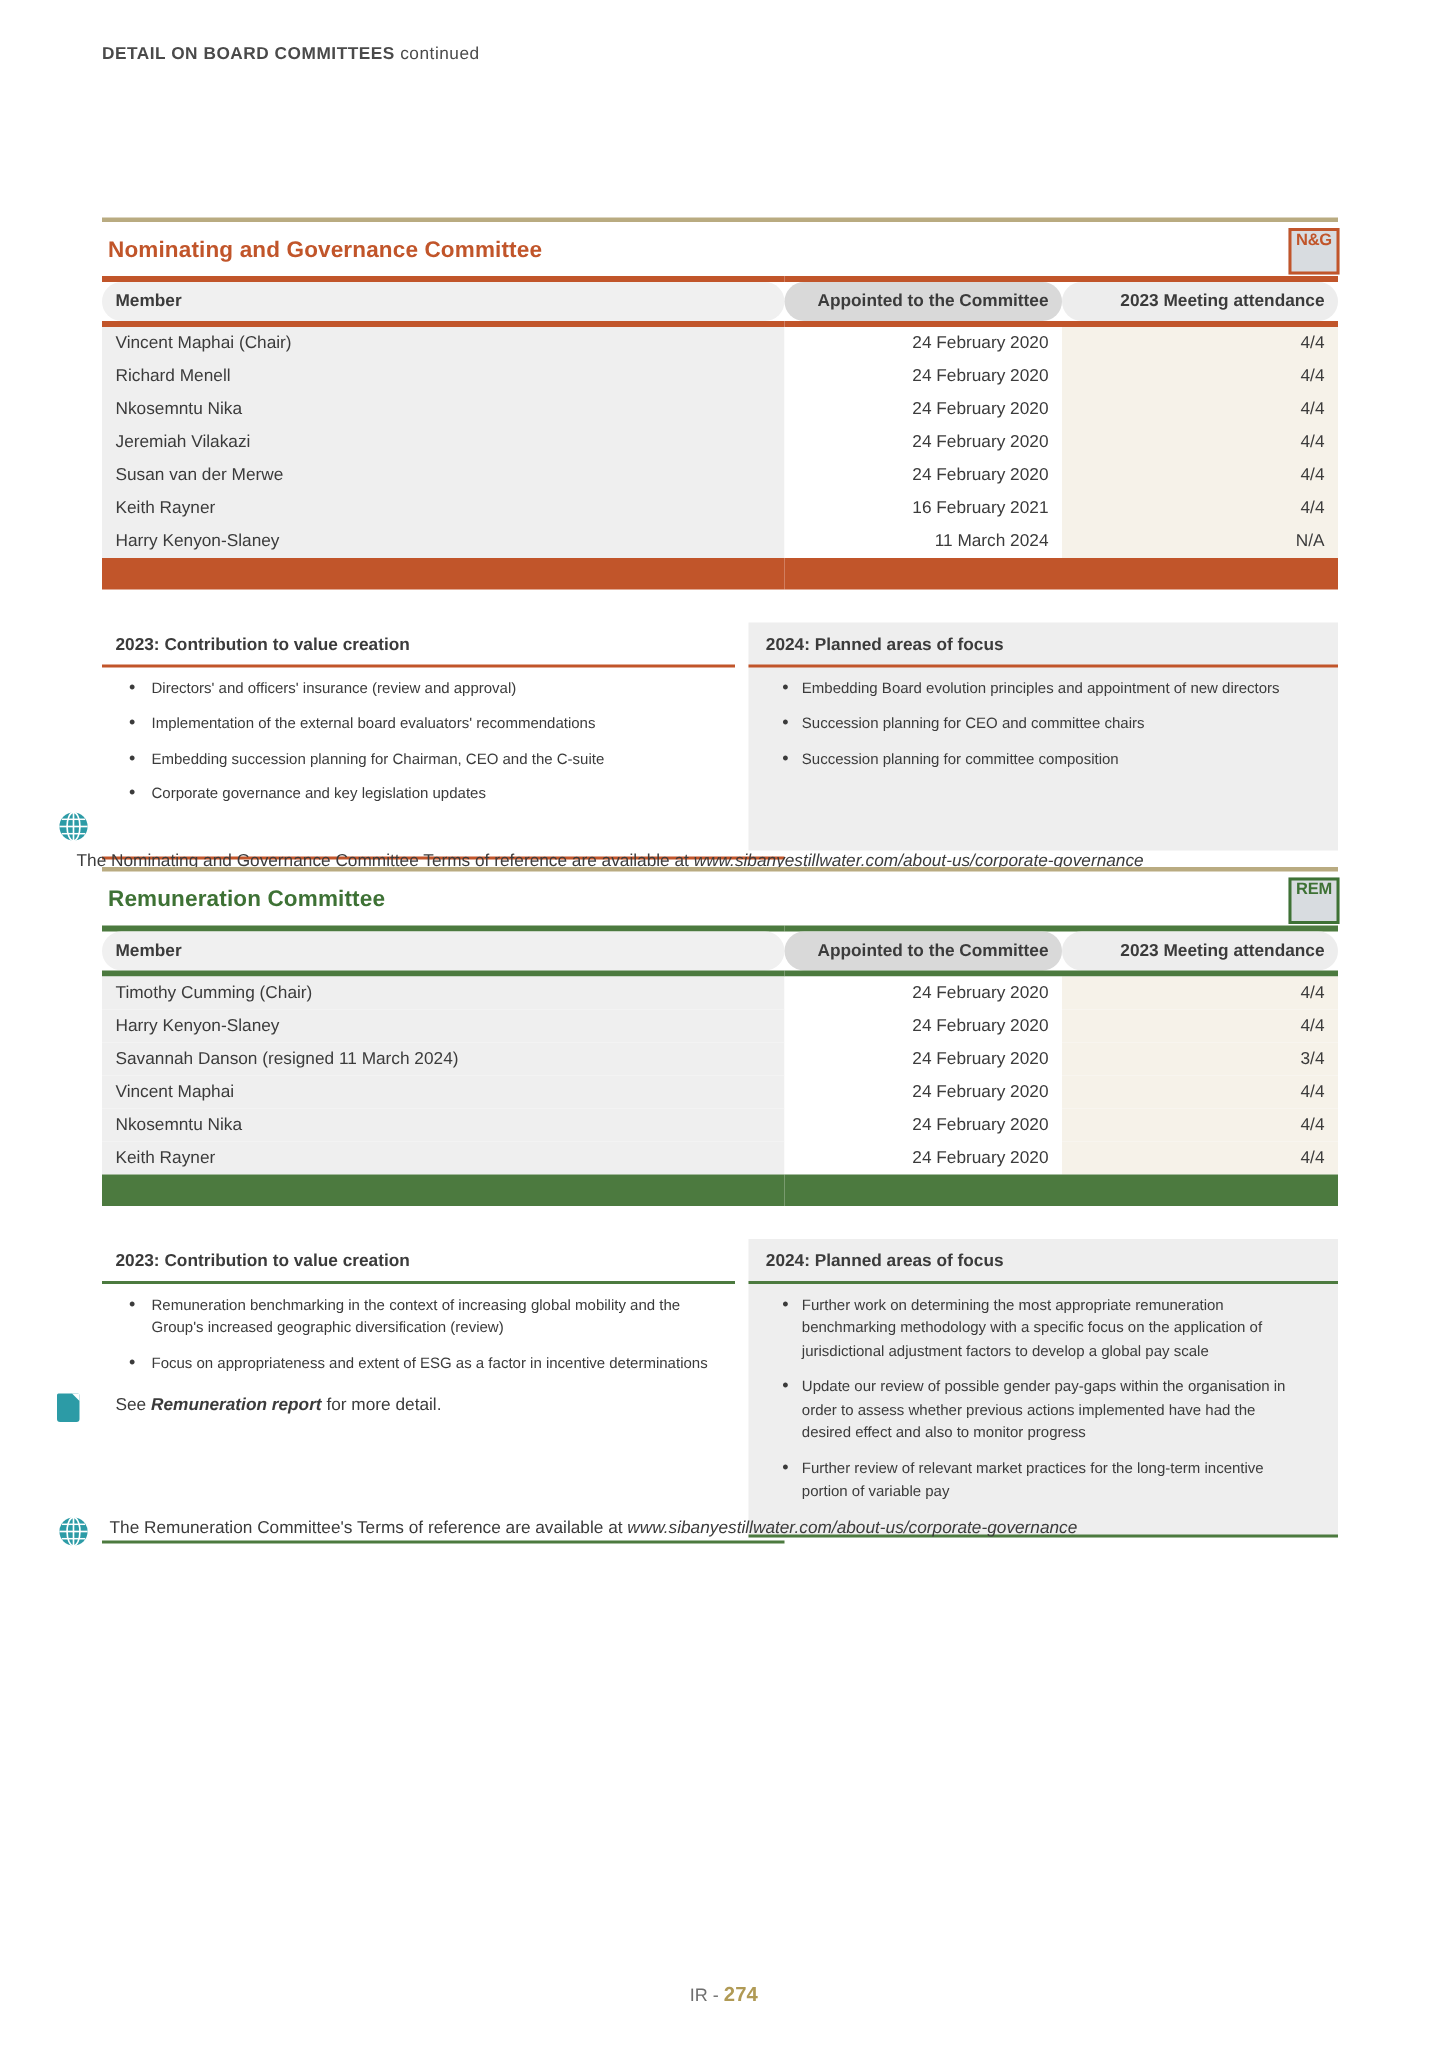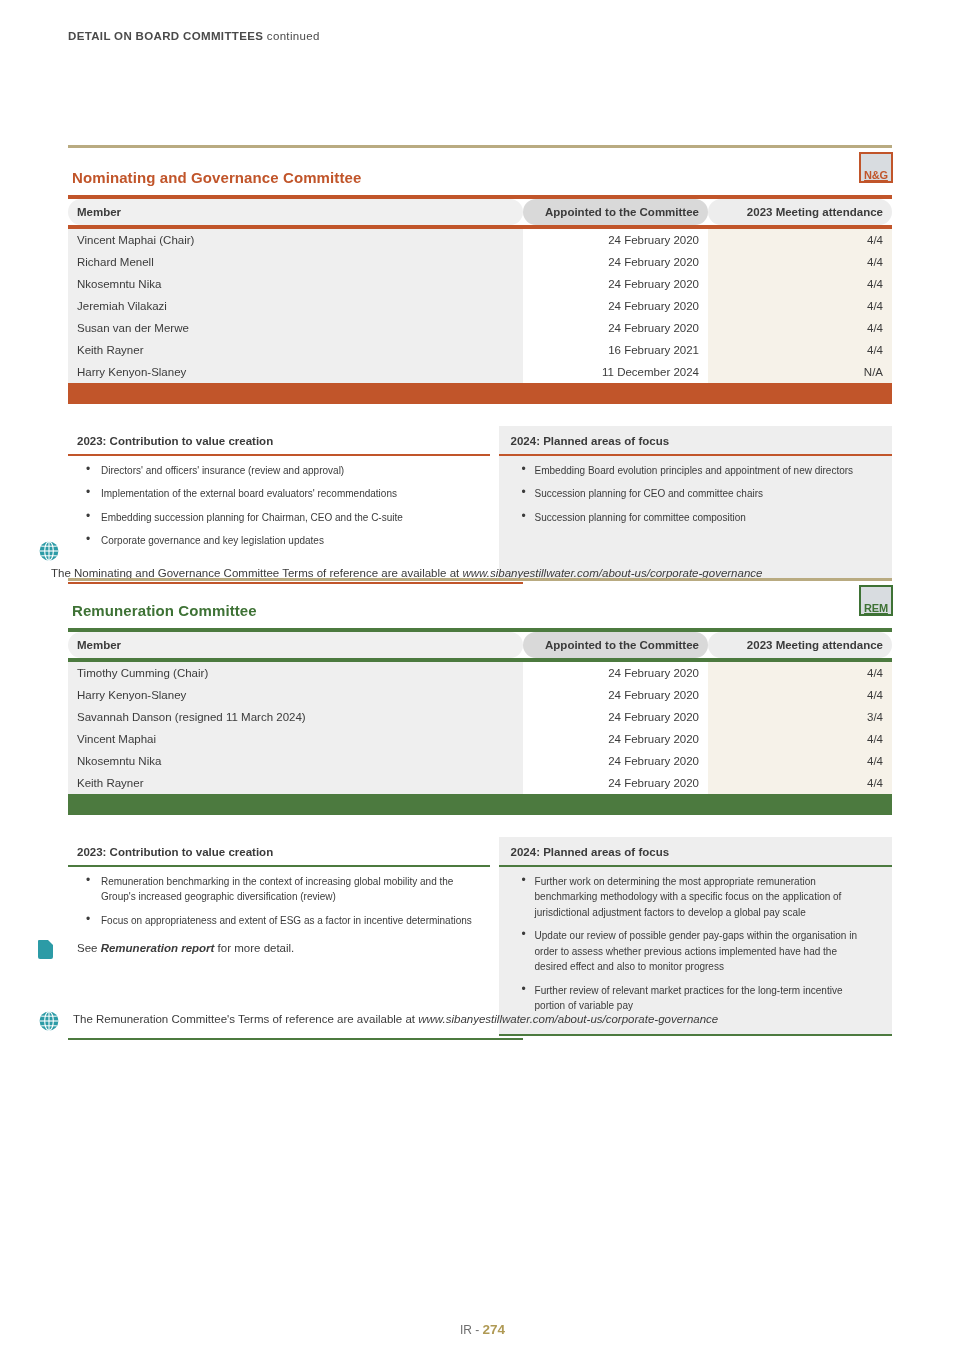--- a/index.html
+++ b/index.html
@@ -27,41 +27,40 @@
 
   
   .committee { position: absolute; left: 68px; width: 824px; }
 
   .top-rule { height: 3px; background: #b9ab81; width: 824px; }
 
   .committee-title {
     font-size: 15px;
     font-weight: bold;
     letter-spacing: 0.1px;
-    padding: 21px 0 9px 4px;
+    padding: 10px 0 9px 4px;
   }
   .title-orange { color: #c1552a; }
   .title-green  { color: #3e7235; }
 
   
   .badge {
     position: absolute;
     width: 34px;
     height: 31px;
     right: -1px;
     top: 7px;
     border: 2px solid;
     background: #d8dce0;
     display: flex;
-    align-items: flex-end;
+    align-items: flex-start;
     justify-content: center;
     font-size: 11px;
     font-weight: bold;
     letter-spacing: -0.2px;
-    text-decoration: underline;
   }
   .badge-ng  { border-color: #c1552a; color: #c1552a; }
   .badge-rem { border-color: #3e7235; color: #3e7235; }
 
   
   .mtable { width: 824px; border-collapse: collapse; table-layout: fixed; }
   .mtable col.c1 { width: 455px; }
   .mtable col.c2 { width: 185px; }
   .mtable col.c3 { width: 184px; }
 
@@ -262,21 +261,21 @@
         <td class="b2">24 February 2020</td>
         <td class="b3">4/4</td>
       </tr>
       <tr>
         <td class="b1">Keith Rayner</td>
         <td class="b2">16 February 2021</td>
         <td class="b3">4/4</td>
       </tr>
       <tr>
         <td class="b1">Harry Kenyon-Slaney</td>
-        <td class="b2">11 December 2024</td>
+        <td class="b2">11 March 2024</td>
         <td class="b3">N/A</td>
       </tr>
       <tr class="rule-row">
         <td class="bar-thin-orange"></td>
         <td class="bar-thin-orange"></td>
         <td class="bar-thin-orange"></td>
       </tr>
     </tbody>
   </table>
 

